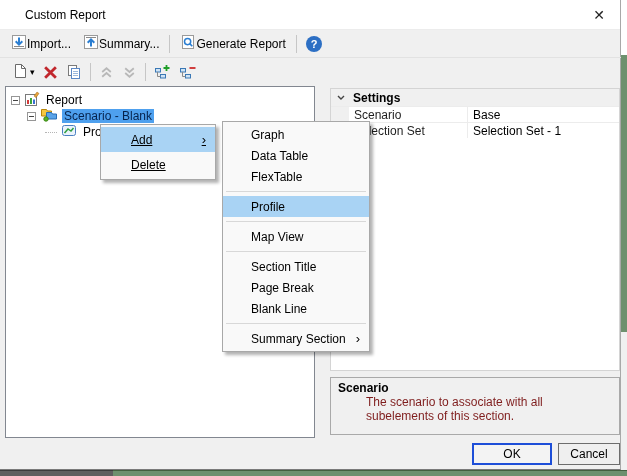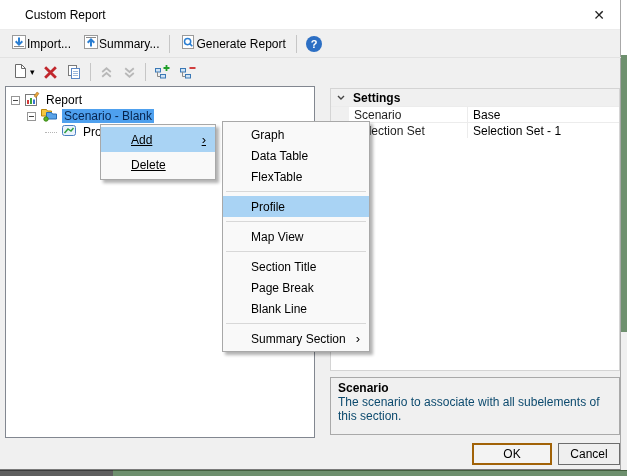--- a/index.html
+++ b/index.html
@@ -57,25 +57,25 @@
                padding-left:5px; font-weight:bold; }
   .pg-row { height:16px; display:flex; border-top:1px solid #ececec; align-items:stretch; }
   .pg-indent { width:18px; background:#f0f0f0; flex:none; }
   .pg-name { width:119px; padding:1px 0 0 5px; color:#1e1e1e; border-right:1px solid #ececec;
              white-space:nowrap; overflow:hidden; }
   .pg-value { flex:1; padding:1px 0 0 5px; white-space:nowrap; overflow:hidden; }
 
   .desc-panel { position:absolute; left:330px; top:377px; width:290px; height:58px; background:#f0f0f0;
                 border:1px solid #a9a9a9; padding:4px 7px; line-height:1.16; }
   .desc-title { font-weight:bold; }
-  .desc-text { color:#0c4a6e; }
+  .desc-text { color:#7f1d1d;margin-left:28px; }
 
   .btn { position:absolute; height:22px; background:#efefef; border:1px solid #6d6d6d;
          display:flex; align-items:center; justify-content:center; }
-  .btn-ok { left:472px; top:443px; width:80px; border:2px solid #a16207; background:#f3f3f3; }
+  .btn-ok { left:472px; top:443px; width:80px; border:2px solid #1d4ed8; background:#f3f3f3; }
   .btn-cancel { left:558px; top:443px; width:62px; }
 </style>
 </head>
 <body>
 
 <div class="bg-topright-white"></div>
 <div class="bg-right-green"></div>
 <div class="bg-bottom-dark"></div>
 <div class="bg-bottom-green"></div>
 

